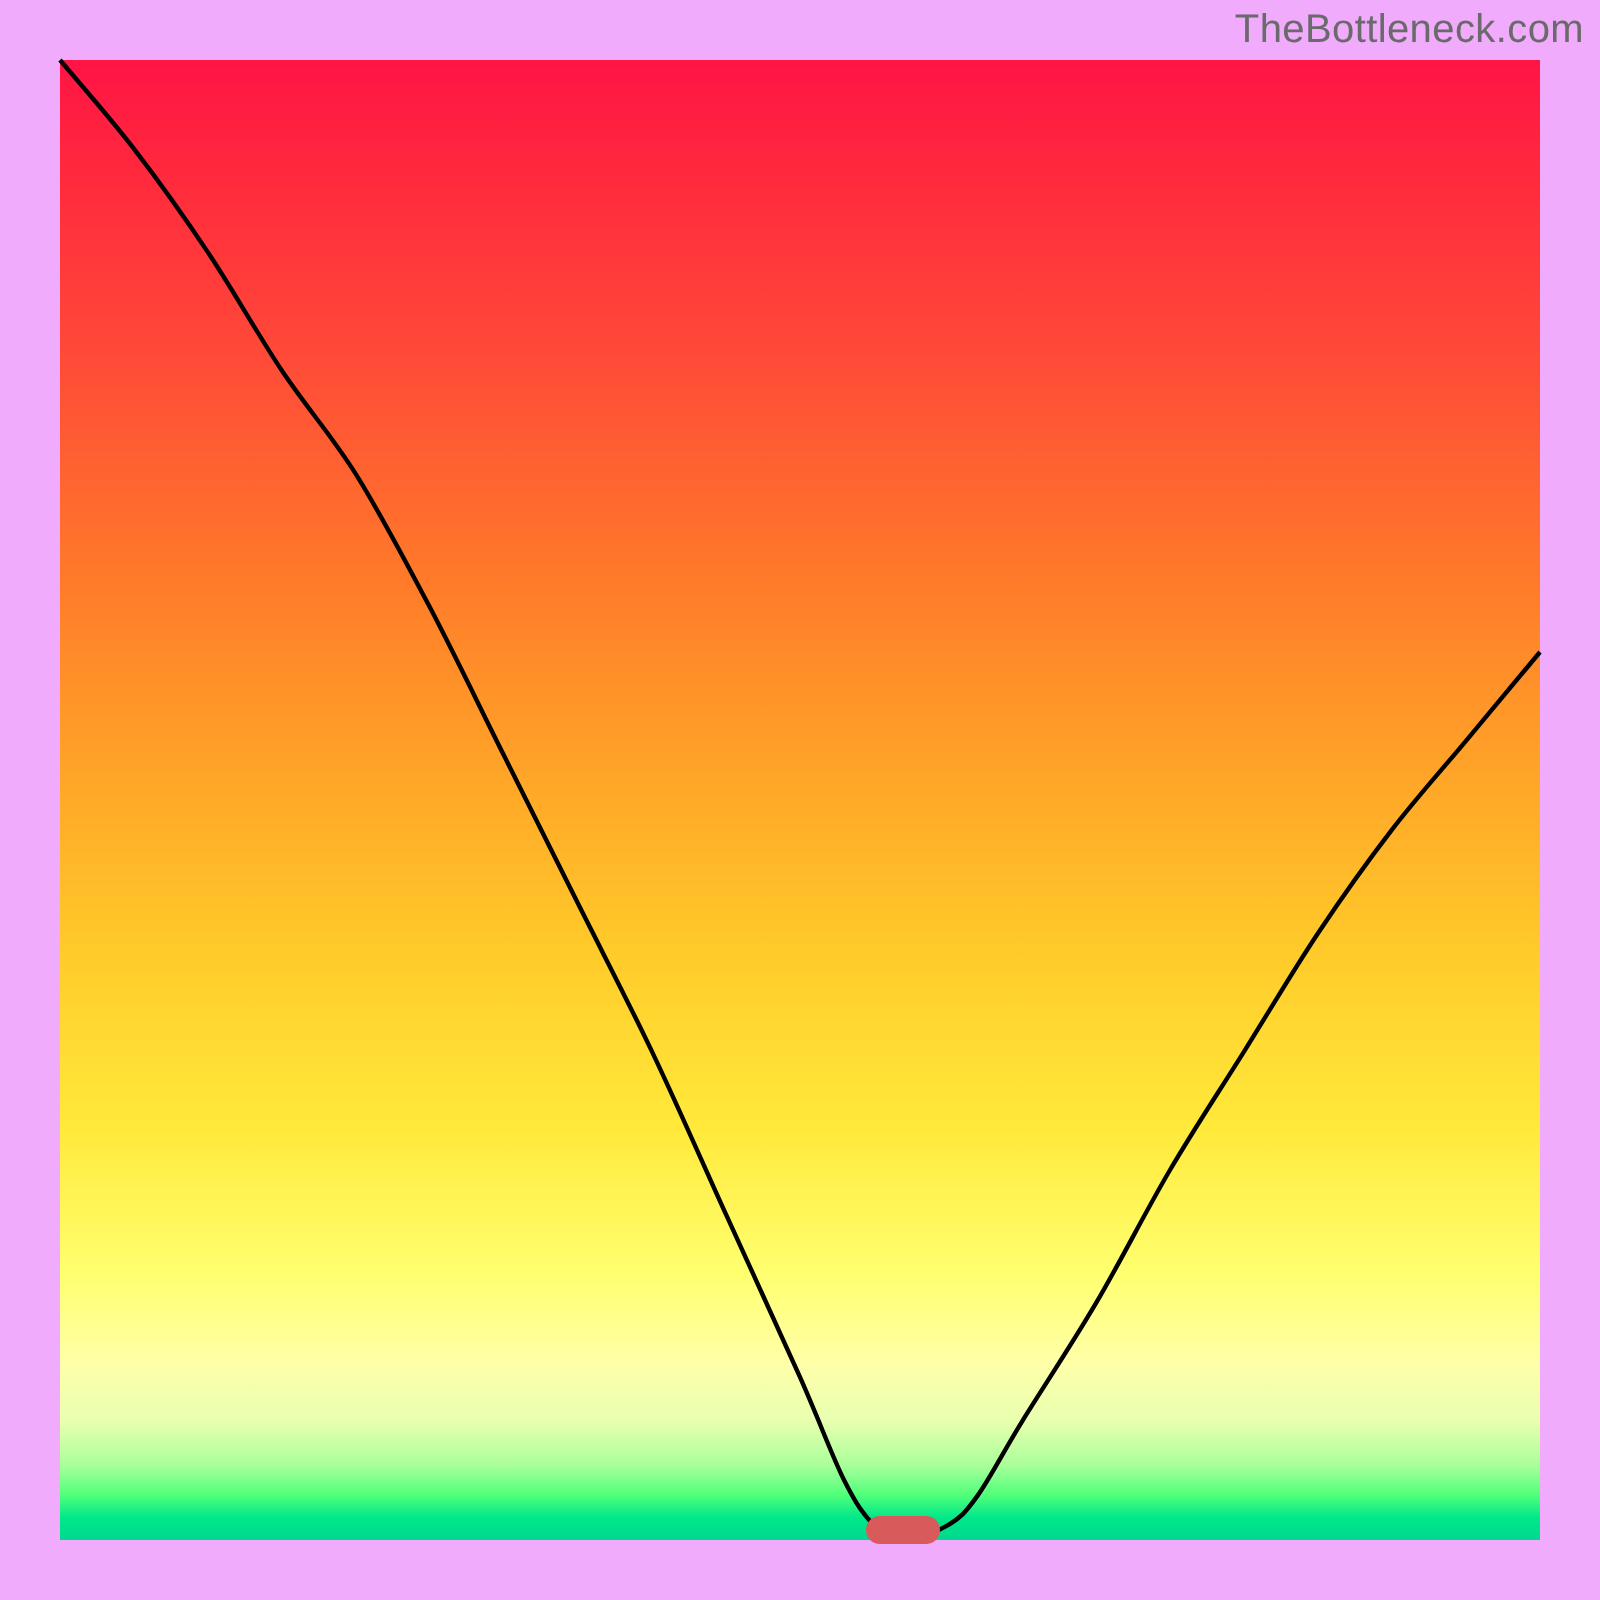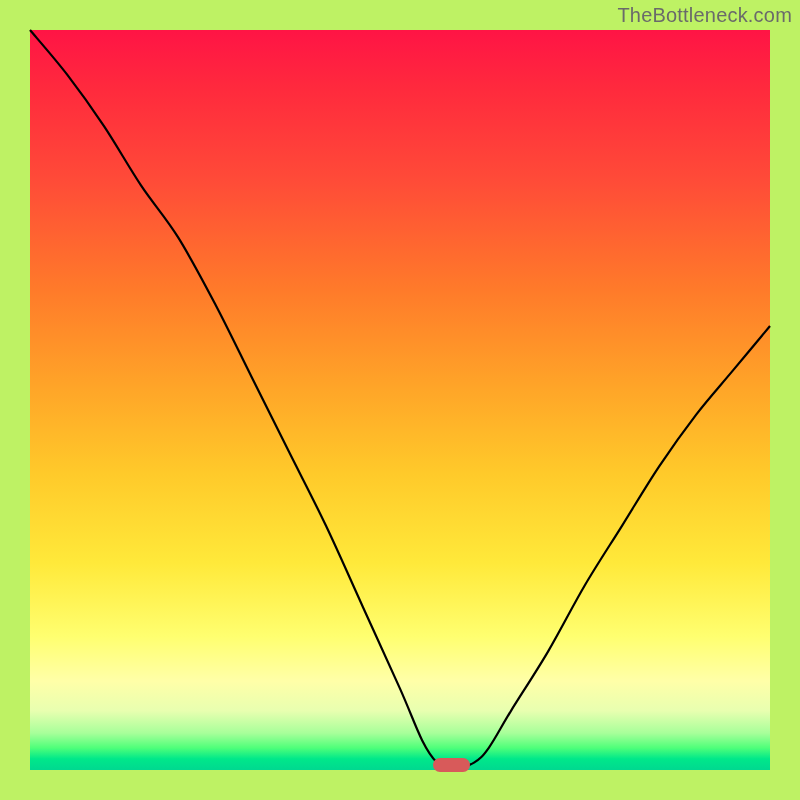--- a/index.html
+++ b/index.html
@@ -8,21 +8,21 @@
     width: 800px;
     height: 800px;
     background: #000;
     overflow: hidden;
     font-family: Arial, Helvetica, sans-serif;
   }
   .frame {
     position: relative;
     width: 800px;
     height: 800px;
-    background: #bef264;
+    background: #f0abfc;
   }
   .plot-area {
     position: absolute;
     left: 30px;
     top: 30px;
     width: 740px;
     height: 740px;
     
     background: linear-gradient(
       to bottom,

